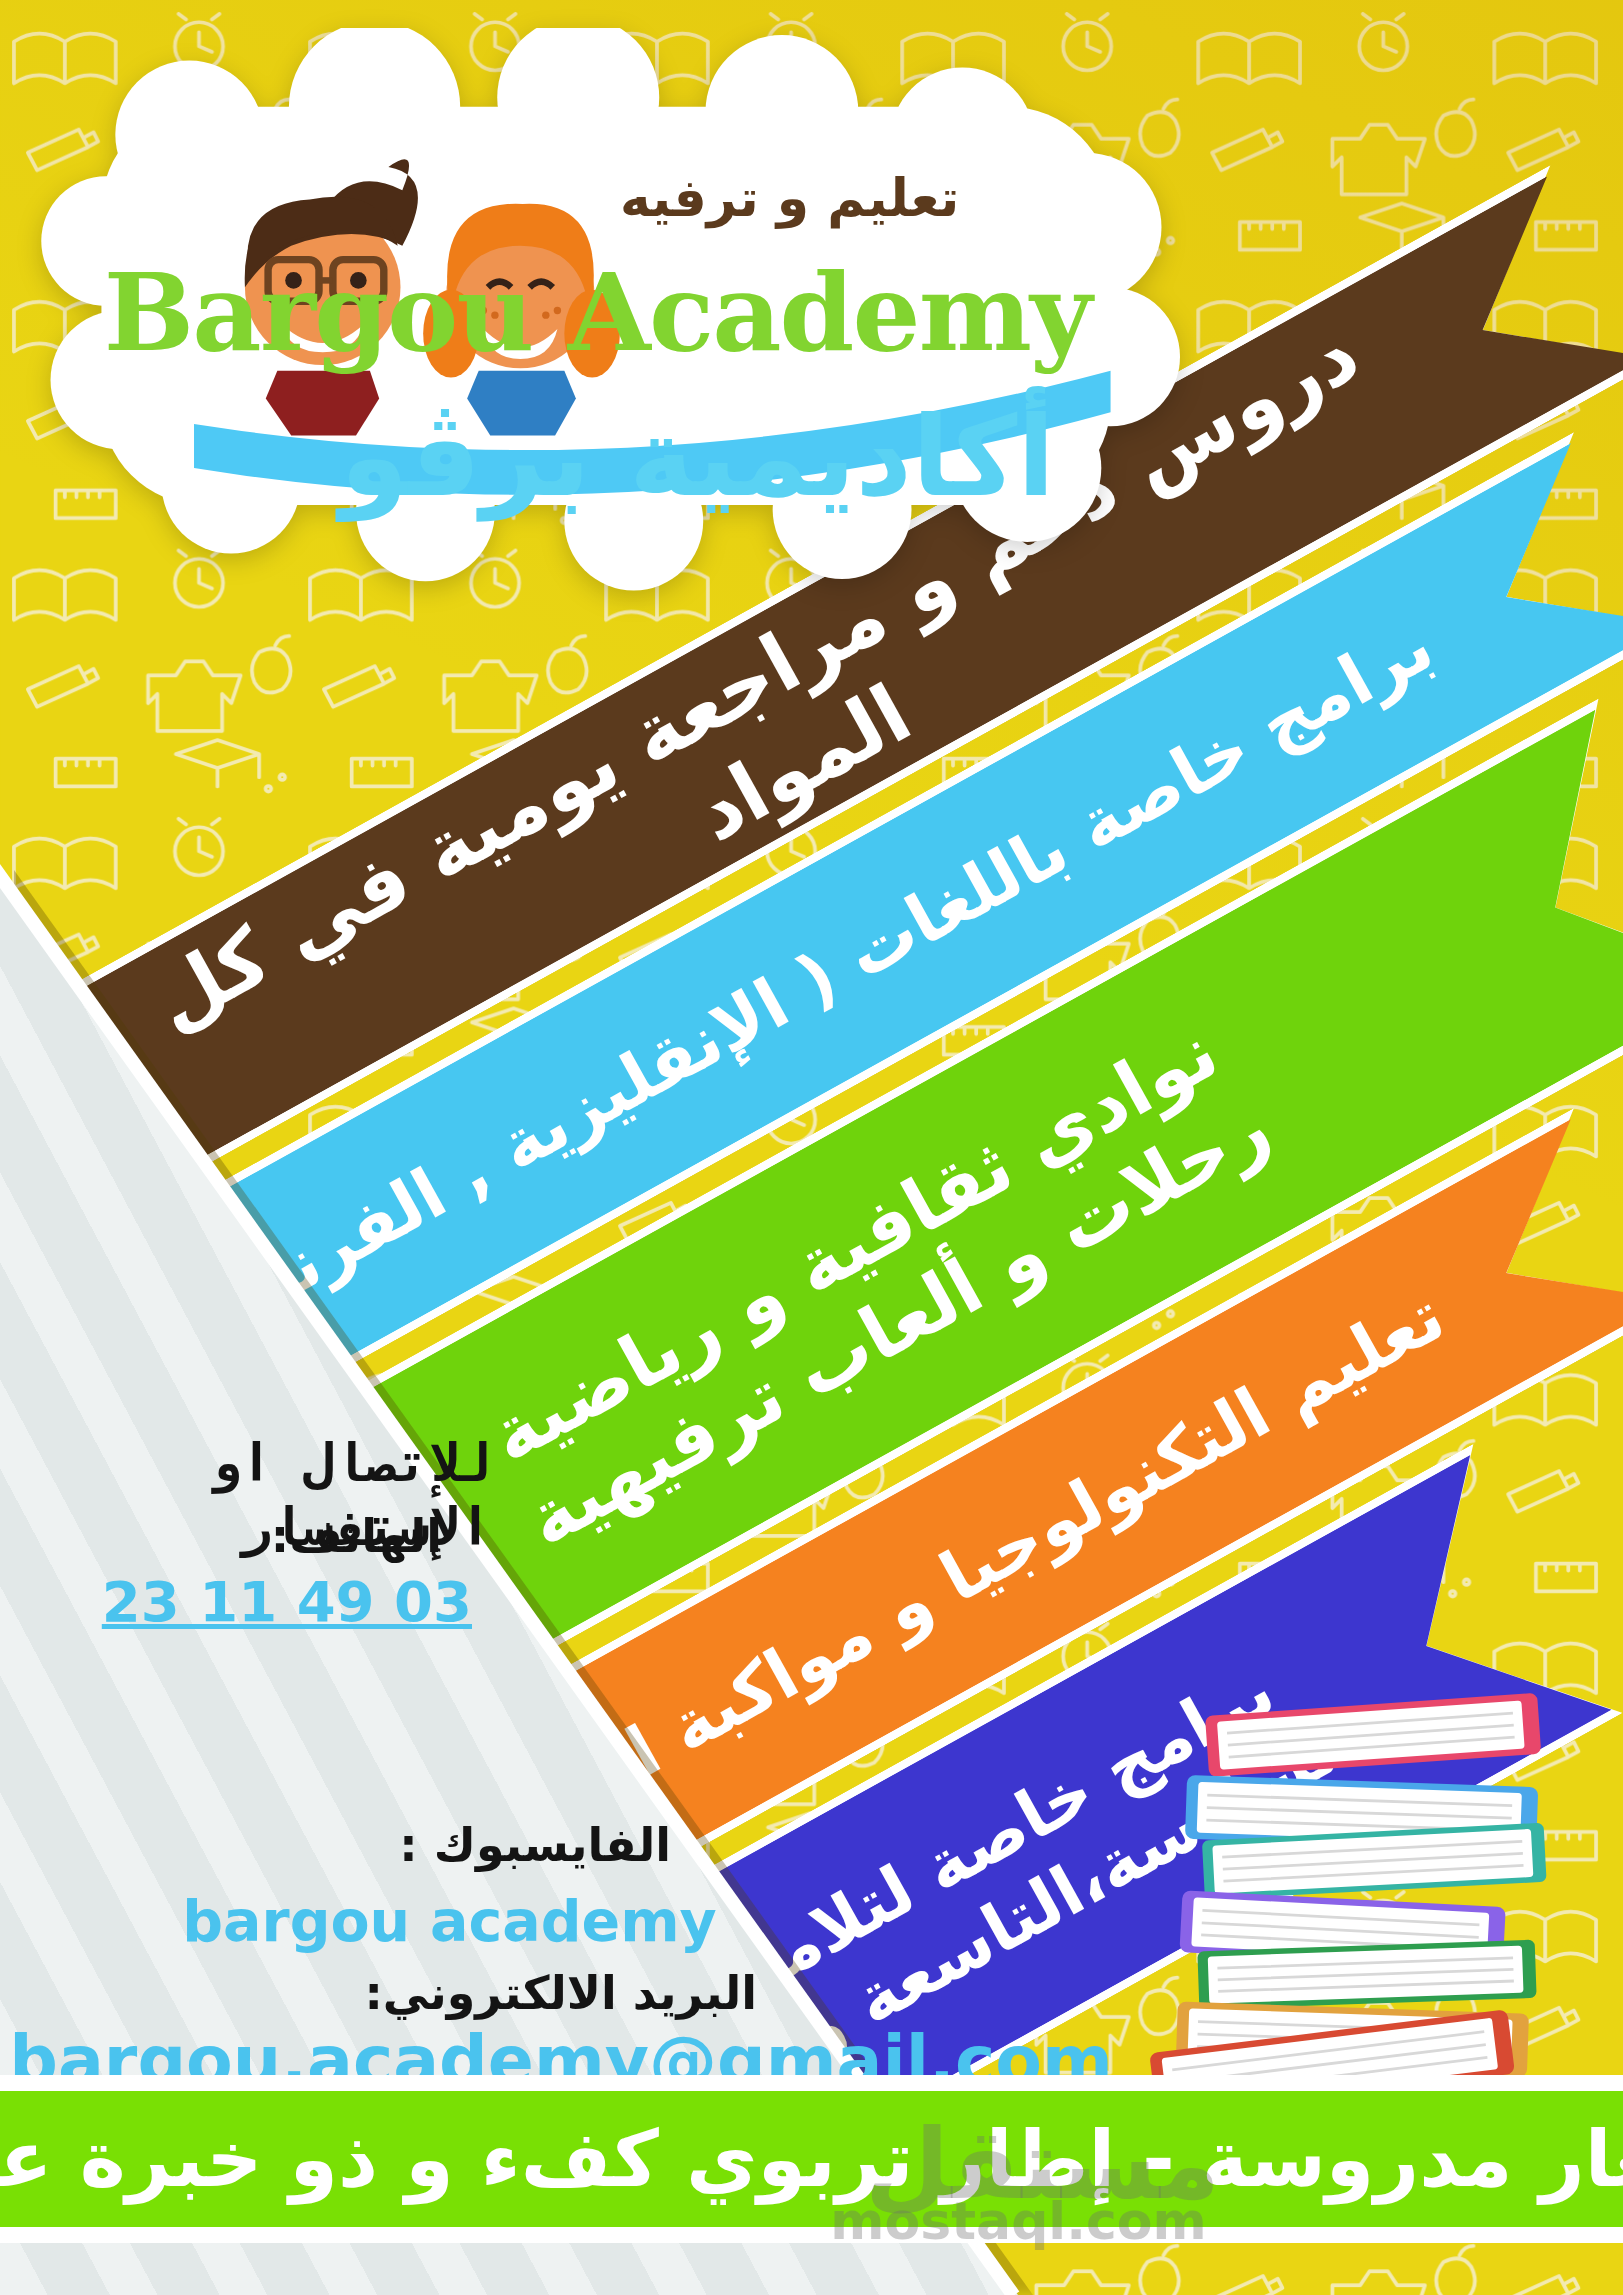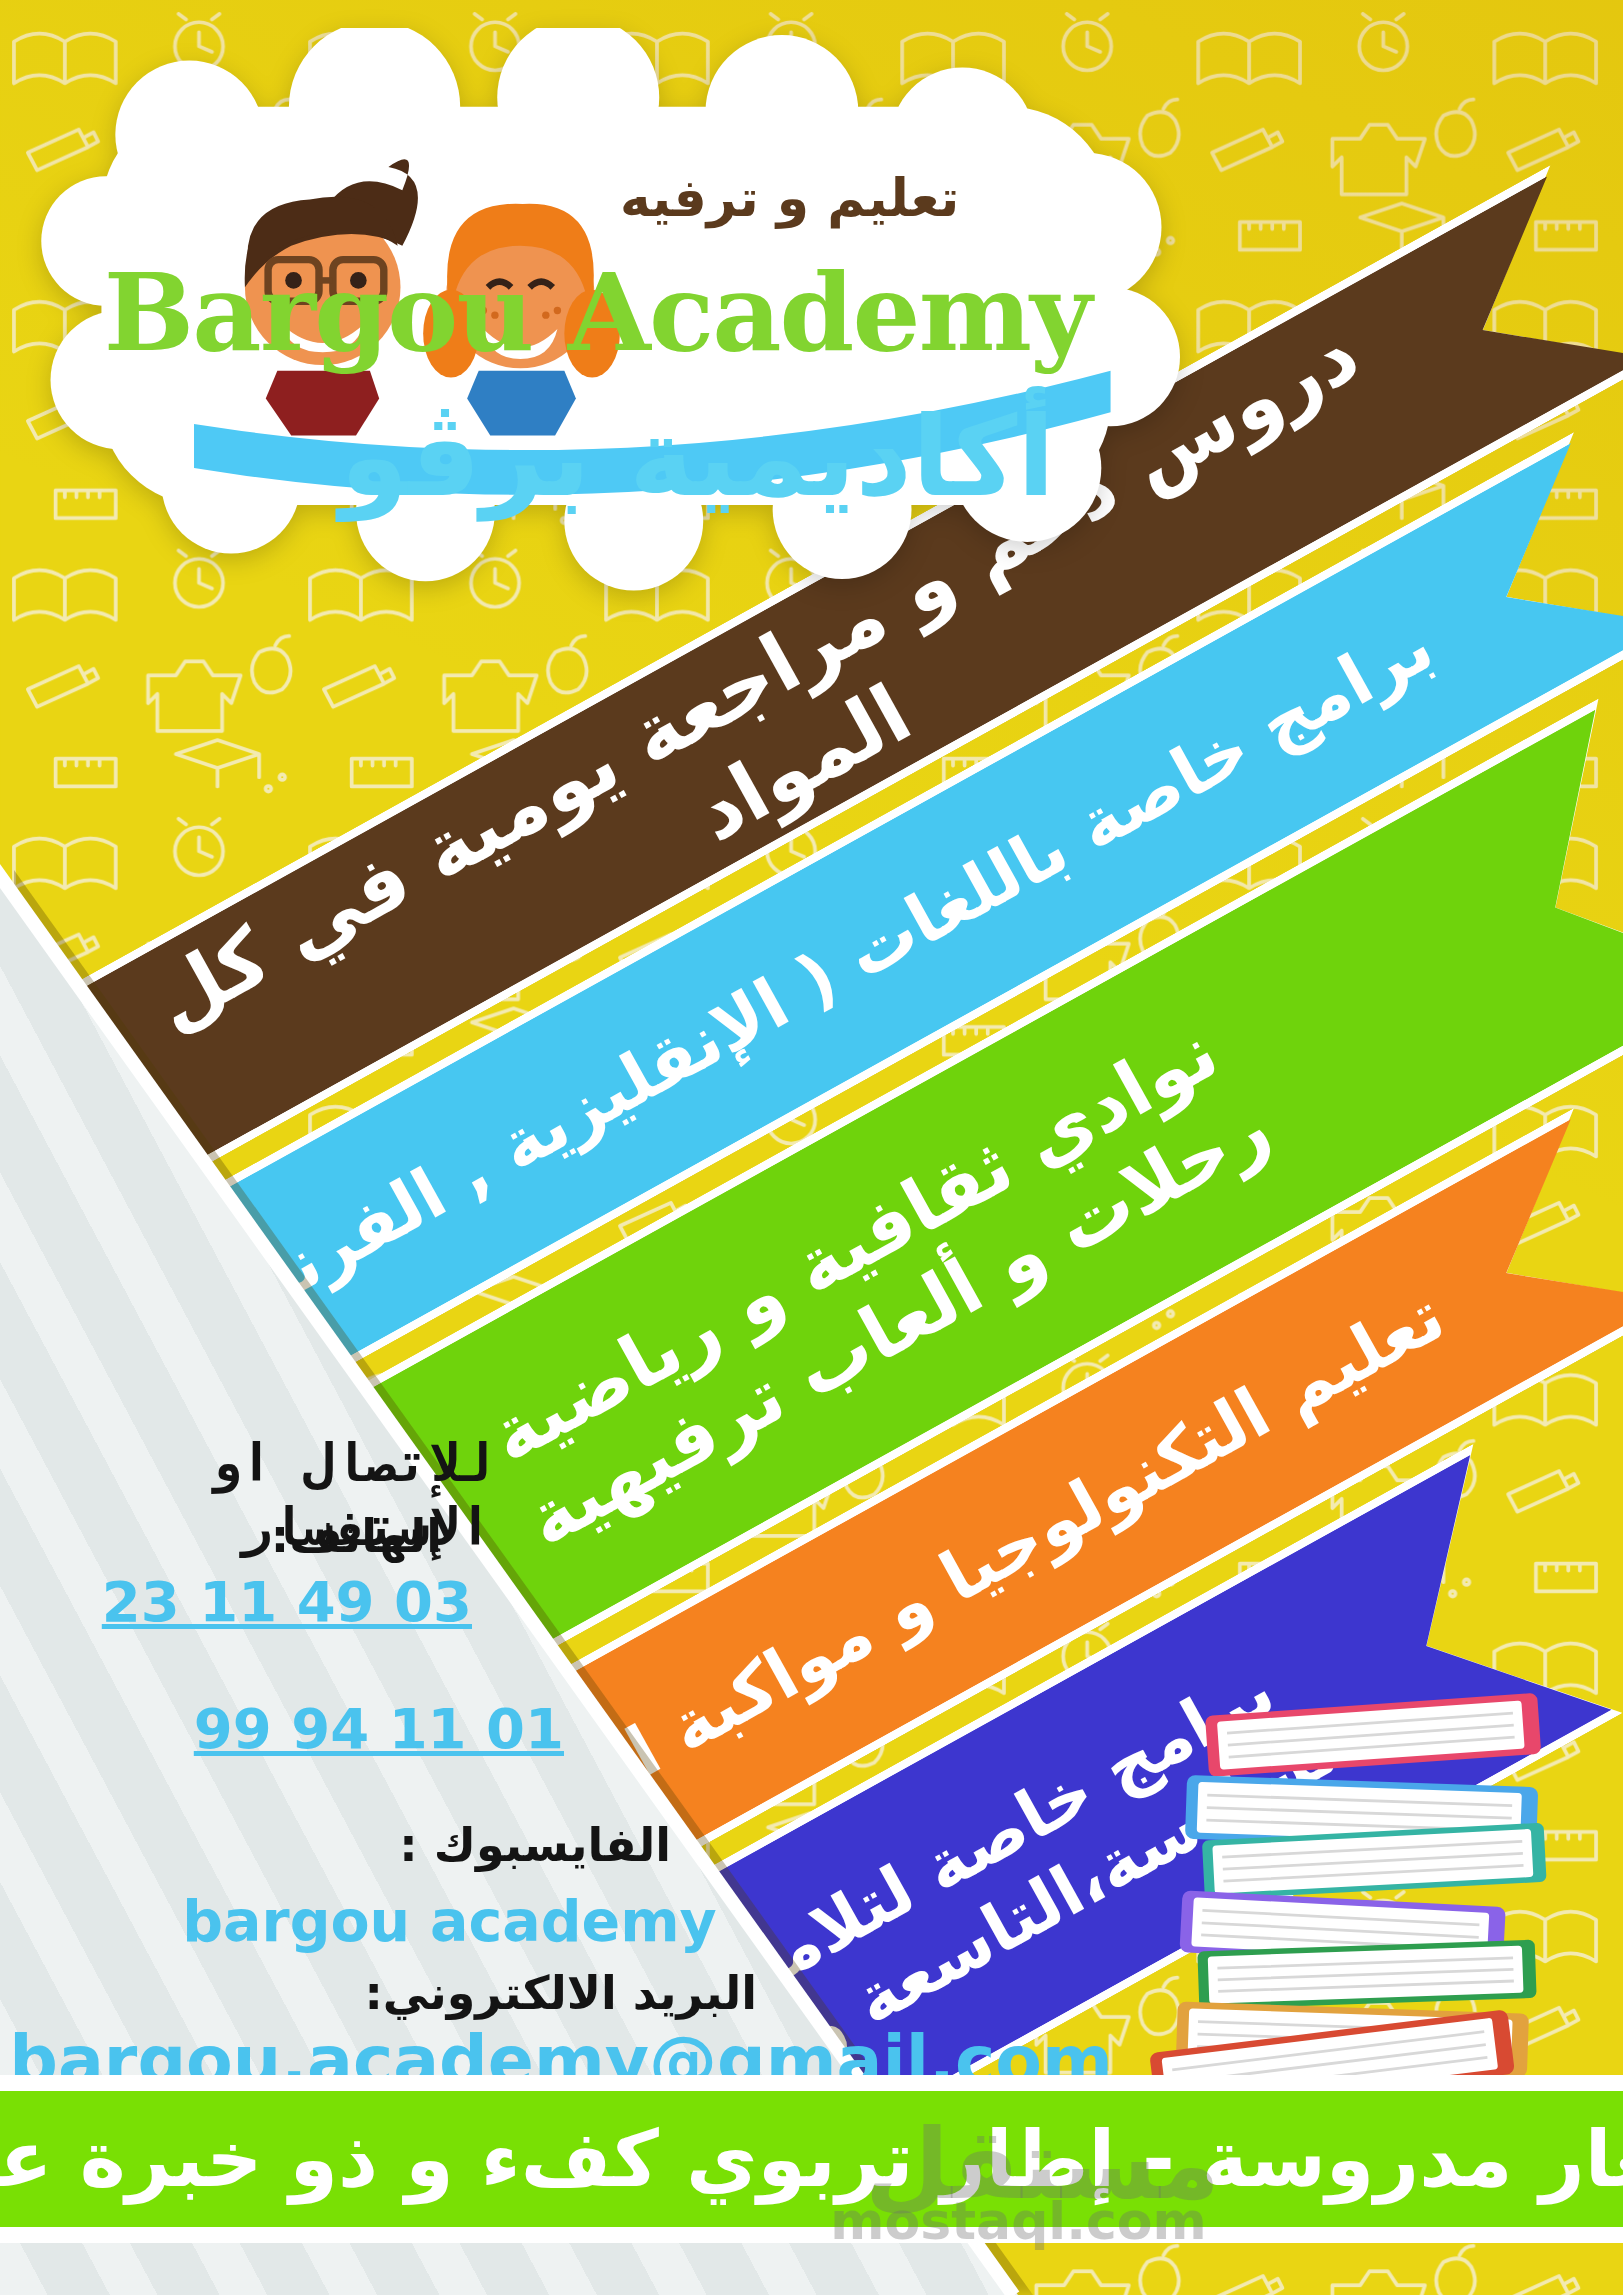--- a/index.html
+++ b/index.html
@@ -195,21 +195,20 @@
   </svg>
 
   <div class="fold-shadow"></div>
   <div class="fold"></div>
   <div class="fold-shade"></div>
   <div class="fold-edge"></div>
 
   <div class="ctext c-head">للإتصال او الإستفسار</div>
   <div class="ctext c-plabel">الهاتف:</div>
   <div class="c-phone c-p1">23 11 49 03</div>
-  <div class="c-phone c-p3">99 94 11 01</div>
   <div class="ctext c-fblabel">الفايسبوك :</div>
   <div class="c-fb">bargou academy</div>
   <div class="ctext c-maillabel">البريد الالكتروني:</div>
   <div class="c-mail">bargou.academy@gmail.com</div>
 
   <svg class="logo-svg" width="1148" height="565" viewBox="0 0 2480 1220">
     <g fill="#ffffff">
       <rect x="150" y="170" width="2180" height="860" rx="220"></rect>
       <circle cx="340" cy="230" r="160"></circle>
         <circle cx="740" cy="170" r="185"></circle>

